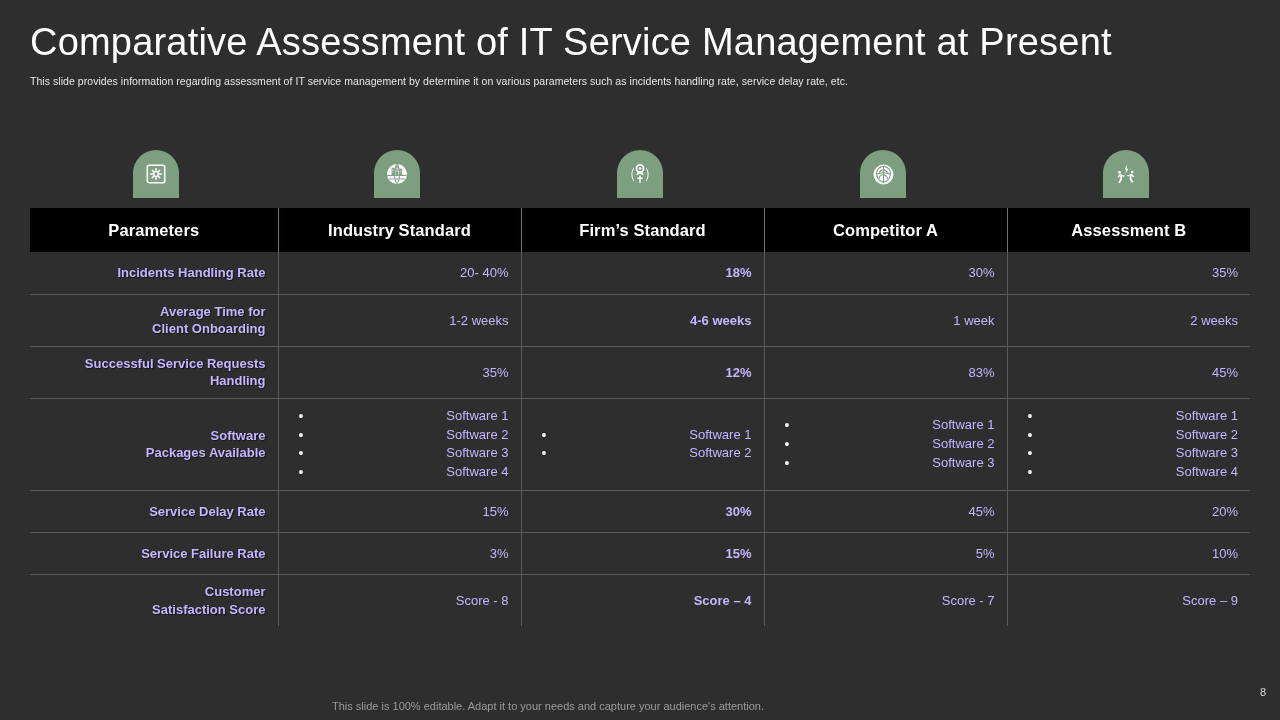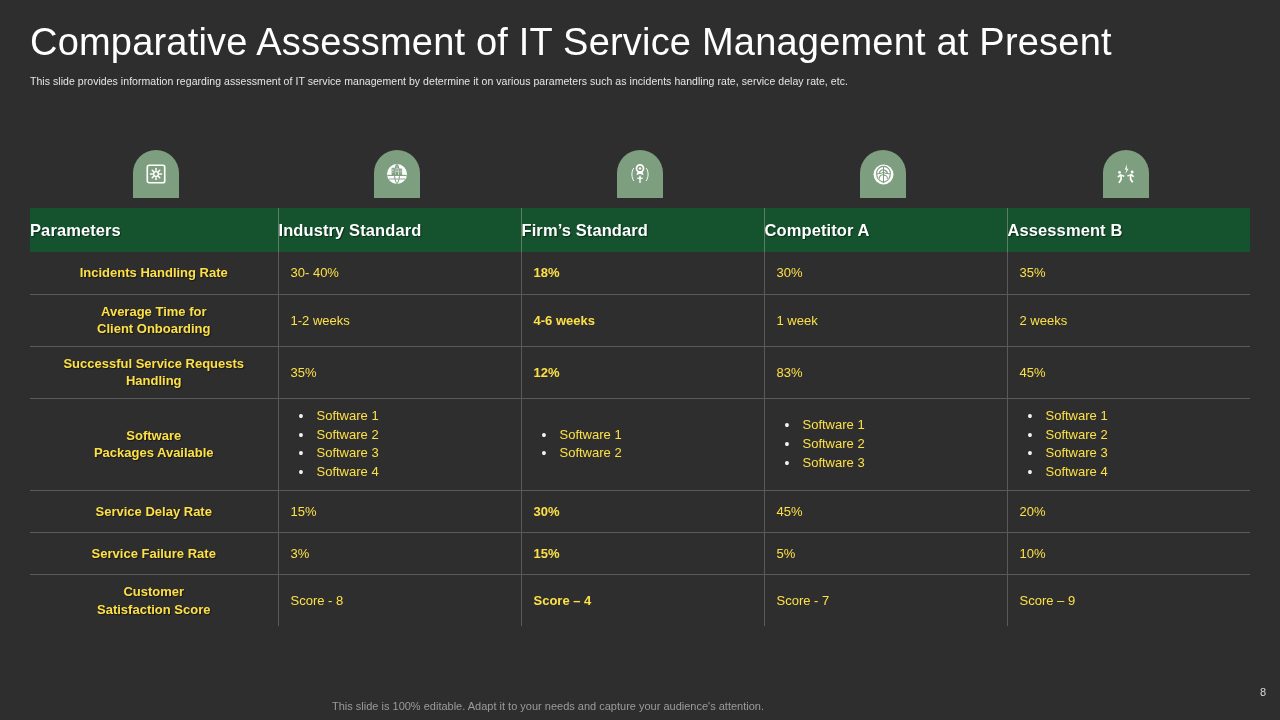--- a/index.html
+++ b/index.html
@@ -70,41 +70,42 @@
     left: 30px;
     width: 1220px;
     border-collapse: collapse;
     table-layout: fixed;
   }
 
   .cmp-table col.c-param { width: 248px; }
   .cmp-table col.c-data  { width: 243px; }
 
   .cmp-table thead th {
-    background: #14532d;
+    background: #000000;
     color: #ffffff;
     font-size: 16.5px;
     font-weight: bold;
-    text-align: left;
+    text-align: center;
     height: 44px;
     border-right: 1px solid #5f7d61;
     text-shadow: 1px 1px 1px rgba(0,0,0,0.45);
     letter-spacing: 0.1px;
   }
   .cmp-table thead th:last-child { border-right: none; }
 
   .cmp-table tbody tr { border-bottom: 1px solid #5a5a5a; }
   .cmp-table tbody tr:last-child { border-bottom: none; }
 
   .cmp-table tbody td {
     border-right: 1px solid #5a5a5a;
     vertical-align: middle;
     font-size: 13px;
-    color: #fde047;
+    color: #c4b5fd;
     padding: 8px 12px;
+    text-align: right;
   }
   .cmp-table tbody td:last-child { border-right: none; }
 
   td.param-cell {
     text-align: center;
     color: #7d9e7f;
     font-weight: bold;
     font-size: 13.5px;
     line-height: 1.35;
     text-shadow: 1px 1px 1px rgba(0,0,0,0.5);
@@ -288,21 +289,21 @@
       <th>Industry Standard</th>
       <th>Firm’s Standard</th>
       <th>Competitor A</th>
       <th>Assessment B</th>
     </tr>
   </thead>
   <tbody>
 
     <tr class="row-h48">
       <td class="param-cell">Incidents Handling Rate</td>
-      <td>30- 40%</td>
+      <td>20- 40%</td>
       <td class="firm-cell">18%</td>
       <td>30%</td>
       <td>35%</td>
     </tr>
 
     <tr class="row-h56">
       <td class="param-cell">Average Time for<br>Client Onboarding</td>
       <td>1-2 weeks</td>
       <td class="firm-cell">4-6 weeks</td>
       <td>1 week</td>

